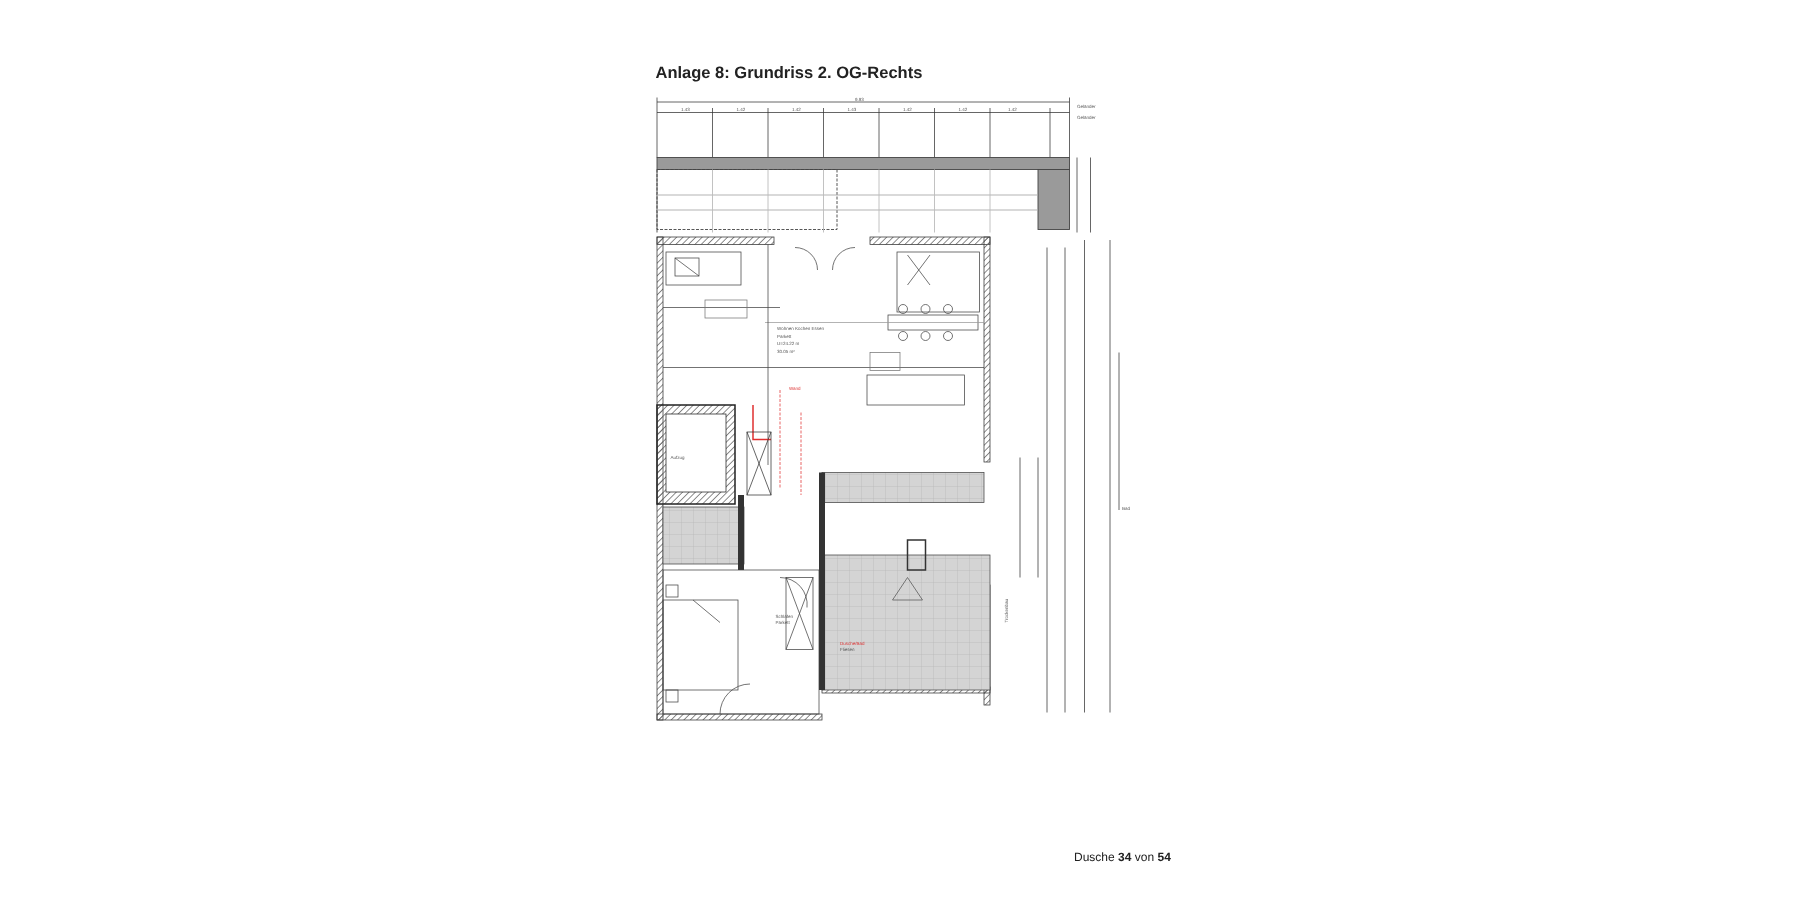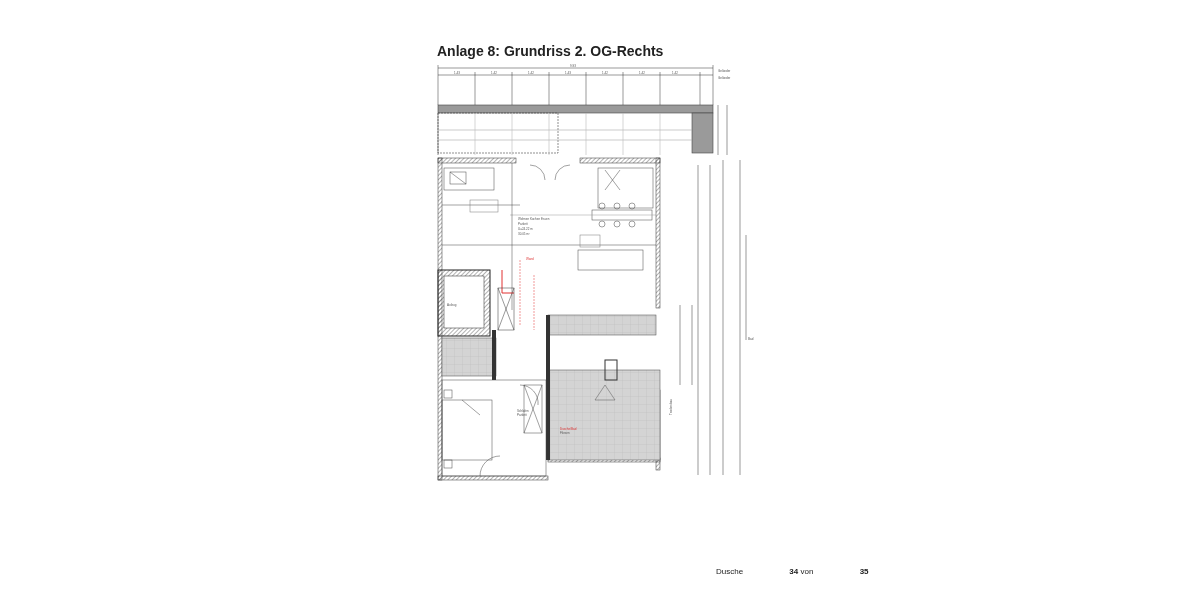--- a/index.html
+++ b/index.html
@@ -1,19 +1,19 @@
 <!DOCTYPE html>
 <html><head>
   <meta charset="utf-8">
   <style>
     html, body { margin: 0; padding: 0; background: #ffffff; }
     body { width: 1200px; height: 600px; position: relative; overflow: hidden; font-family: "Liberation Sans", sans-serif; }
-    .page-title { position: absolute; left: 437px; top: 43px; font-size: 14px; font-weight: bold; color: #222; }
+    .page-title { position: absolute; left: 437px; top: 43px; font-size: 11px; font-weight: bold; color: #222; }
     .footer { position: absolute; left: 716px; top: 567px; font-size: 8px; color: #222; }
-    .footer b { font-weight: bold; margin-left: 44px; }
+    .footer b { font-weight: bold; }
     .plan { position: absolute; left: 430px; top: 60px; width: 350px; height: 430px; }
     .smalltxt { font-family: "Liberation Sans", sans-serif; font-size: 3px; fill: #555; }
     .redtxt { font-family: "Liberation Sans", sans-serif; font-size: 3px; fill: #d33; }
   </style>
 </head>
 <body>
 
 <div class="page-title">Anlage 8: Grundriss 2. OG-Rechts</div>
 
 <div class="plan">
@@ -172,14 +172,14 @@
     </g>
     <text x="242" y="355" class="smalltxt" transform="rotate(-90 242 355)">Trockenbau</text>
     <text x="318" y="280" class="smalltxt">Bad</text>
   </svg>
 </div>
 
 <div class="footer">
   <span>Dusche</span>
   <b>34</b>
   <span>von</span>
-  <b>35</b>
+  <b>54</b>
 </div>
 
 </body></html>

